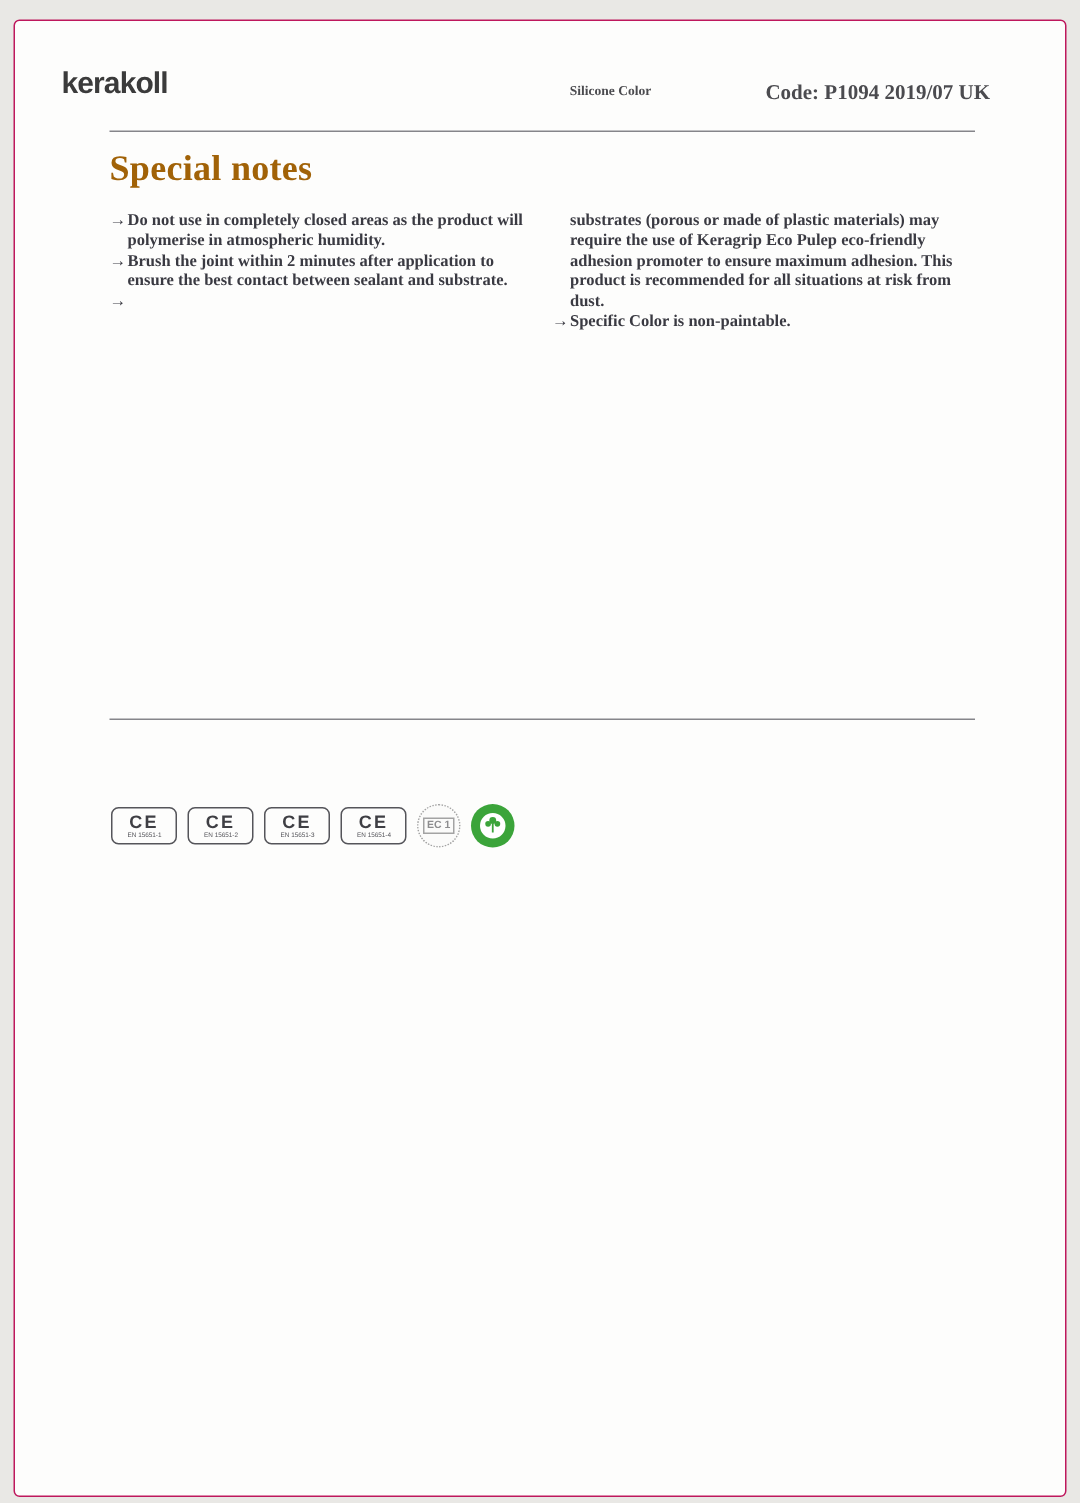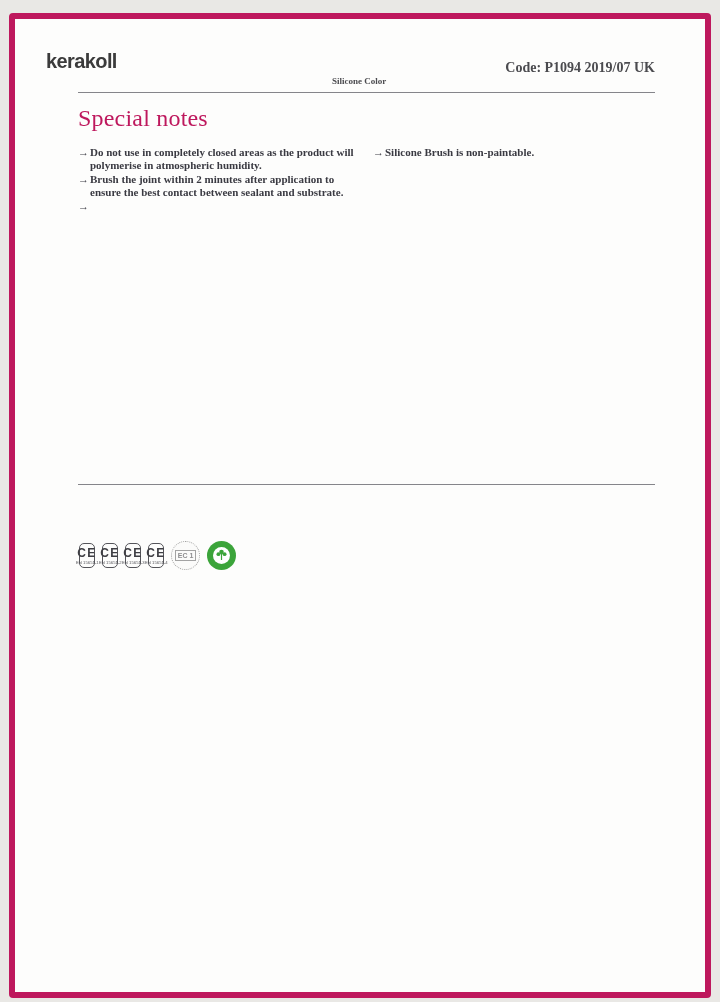--- a/index.html
+++ b/index.html
@@ -7,47 +7,47 @@
   body {
     background:#e9e8e5;
     font-family:"Liberation Serif", serif;
     position:relative;
     overflow:hidden;
   }
   .sheet {
     position:absolute; left:9px; top:13px;
     width:702px; height:985px;
     background:#fdfdfc;
-    border:6px solid #be185d;
+    border:1px solid #be185d;
     border-radius:4px;
   }
   
   .logo {
     position:absolute; left:31px; top:31px;
     font-family:"Liberation Sans", sans-serif;
     font-weight:bold; font-size:20px; letter-spacing:-0.6px;
     color:#3b3b3b;
   }
   .hdr-center {
     position:absolute; left:317px; top:41px; width:160px;
-    font-size:9px; font-weight:bold; color:#4b4b4f;margin-top:16px;
+    text-align:center; font-size:9px; font-weight:bold; color:#4b4b4f;
   }
   .hdr-right {
     position:absolute; right:50px; top:41px;
     font-size:14px; font-weight:bold; color:#4b4b4f;
   }
   .rule {
     position:absolute; left:63px; width:577px; height:0;
     border:none; border-top:1px solid #85858a;
   }
   .rule-1 { top:73px; }
   .rule-2 { top:465px; }
   .section-title {
     position:absolute; left:63px;
-    font-size:24px; font-weight:normal; color:#be185d;
+    font-size:24px; font-weight:bold; color:#a16207;
     letter-spacing:0.2px;
   }
   .title-notes { top:86px; }
   .title-certs { top:478px; }
   
   .cols {
     position:absolute; left:63px; top:127px; width:577px;
     display:flex; justify-content:space-between;
   }
   .col { font-size:11px; line-height:13.4px; font-weight:bold; color:#3a3a42; }
@@ -55,21 +55,21 @@
   .col-right { width:282px; }
   .bullet { display:flex; }
   .arrow { width:12px; flex-shrink:0; }
   .continuation { padding-left:12px; }
   
   .icons {
     position:absolute; left:64px; top:520px; height:32px;
     display:flex; align-items:center; gap:7px;
   }
   .ce-box {
-    width:16px; height:25px;
+    width:44px; height:25px;
     border:1.5px solid #55555a; border-radius:5px;
     background:#fdfdfc;
     display:flex; flex-direction:column; align-items:center; justify-content:center;
     padding-top:1px;
   }
   .ce-letters {
     font-family:"Liberation Sans", sans-serif;
     font-weight:bold; font-size:12px; line-height:12px;
     letter-spacing:1.5px; color:#3f3f44;
   }
@@ -122,23 +122,24 @@
       </div>
       <div class="bullet">
         <span class="arrow">→</span>
         <span>Brush the joint within 2 minutes after application to ensure the best contact between sealant and substrate.</span>
       </div>
       <div class="bullet">
         <span class="arrow">→</span>
       </div>
     </div>
     <div class="col col-right">
+      <div class="continuation">substrates (porous or made of plastic materials) may require the use of Keragrip Eco Pulep eco-friendly adhesion promoter to ensure maximum adhesion. This product is recommended for all situations at risk from dust.</div>
       <div class="bullet">
         <span class="arrow">→</span>
-        <span>Silicone Brush is non-paintable.</span>
+        <span>Specific Color is non-paintable.</span>
       </div>
     </div>
   </div>
 
   <hr class="rule rule-2">
 
 
   <div class="icons">
 
     <div class="ce-box">

